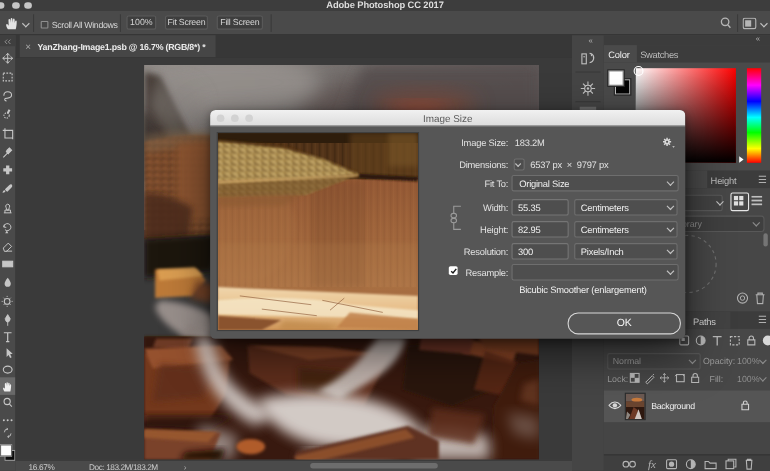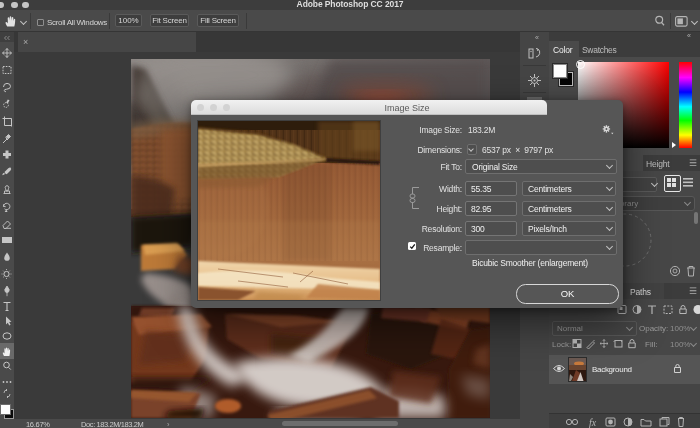--- a/index.html
+++ b/index.html
@@ -38,20 +38,21 @@
   <svg class="a" style="left:675px;top:6px" width="13" height="11" viewBox="0 0 13 11">
     <rect x="0.6" y="0.6" width="11.5" height="9.5" rx="1.5" fill="none" stroke="#b5b5b5" stroke-width="1.1"></rect>
     <rect x="2.4" y="2.4" width="5.5" height="5.8" fill="#b5b5b5"></rect>
   </svg>
   <div class="a chev" style="left:692px;top:9px;"></div>
 </div>
 
 <div class="a" style="left:14px;top:32px;width:686px;height:20px;background:#373737;border-bottom:1px solid #2c2c2c;">
   <div class="a" style="left:4px;top:0;width:178px;height:20px;background:#464646;">
     <div class="a" style="left:5px;top:5px;font-size:9px;color:#a8a8a8;">×</div>
+    <div class="a" style="left:16px;top:5.5px;font-size:8px;font-weight:bold;color:#ececec;letter-spacing:-0.2px;white-space:nowrap;">YanZhang-Image1.psb @ 16.7% (RGB/8*) *</div>
   </div>
 </div>
 
 <div class="a" style="left:0;top:32px;width:14px;height:396px;background:#4a4a4a;">
     <div class="a" style="left:0;top:0;width:14px;height:10px;background:#3f3f3f;"></div>
   <svg class="a" style="left:0;top:0" width="14" height="396" viewBox="0 0 14 396" fill="none" stroke="#c6c6c6" stroke-width="1">
     <path d="M4.5 6 l2 -2 m-2 2 l2 2 m1 -2 l2 -2 m-2 2 l2 2" stroke-width="0.8" stroke="#9a9a9a"></path>
     <g transform="translate(0,15)">
         <path d="M7 1.5 v9 M2.5 6 h9 M7 1.5 l-1.7 1.9 M7 1.5 l1.7 1.9 M2.5 6 l1.9 -1.7 M2.5 6 l1.9 1.7 M11.5 6 l-1.9 -1.7 M11.5 6 l-1.9 1.7 M7 10.5 l-1.7 -1.9 M7 10.5 l1.7 -1.9" stroke-width="0.9"></path>
       </g>
@@ -382,21 +383,21 @@
 </div>
 
 <div class="a" style="left:14px;top:418px;width:506px;height:10px;background:#4a4a4a;border-top:1px solid #3a3a3a;">
   <div class="a" style="left:12px;top:1px;font-size:7.5px;letter-spacing:-0.3px;color:#cccccc;">16.67%</div>
   <div class="a" style="left:67px;top:1px;font-size:7.5px;letter-spacing:-0.4px;color:#cccccc;">Doc: 183.2M/183.2M</div>
   <div class="a" style="left:153px;top:1px;font-size:7.5px;color:#aaaaaa;">›</div>
   <div class="a" style="left:268px;top:2px;width:116px;height:5px;background:#6d6d6d;border-radius:2.5px;"></div>
 </div>
 
 <div class="a" style="left:191px;top:100px;width:432px;height:208px;border-radius:5px;background:#565656;box-shadow:0 14px 40px rgba(0,0,0,0.55),0 2px 8px rgba(0,0,0,0.4);">
-  <div class="a" style="left:0;top:0;width:356px;height:14px;border-radius:5px 5px 0 0;background:linear-gradient(#f1f1f1,#dcdcdc);border-bottom:1px solid #bfbfbf;">
+  <div class="a" style="left:0;top:0;width:432px;height:14px;border-radius:5px 5px 0 0;background:linear-gradient(#f1f1f1,#dcdcdc);border-bottom:1px solid #bfbfbf;">
     <div class="a" style="left:6px;top:3.5px;width:7px;height:7px;border-radius:50%;background:#d2d2d2;"></div>
     <div class="a" style="left:19px;top:3.5px;width:7px;height:7px;border-radius:50%;background:#d2d2d2;"></div>
     <div class="a" style="left:32px;top:3.5px;width:7px;height:7px;border-radius:50%;background:#d2d2d2;"></div>
     <div class="a" style="left:0;top:2.5px;width:432px;text-align:center;font-size:9px;color:#5a5a5a;">Image Size</div>
   </div>
 
   <svg class="a" style="left:7px;top:21px;outline:1px solid #3f3f3f;" width="182" height="179" viewBox="0 0 182 179">
     <defs>
       <linearGradient id="pw" x1="0" y1="0" x2="0" y2="1">
         <stop offset="0" stop-color="#935834"></stop>

